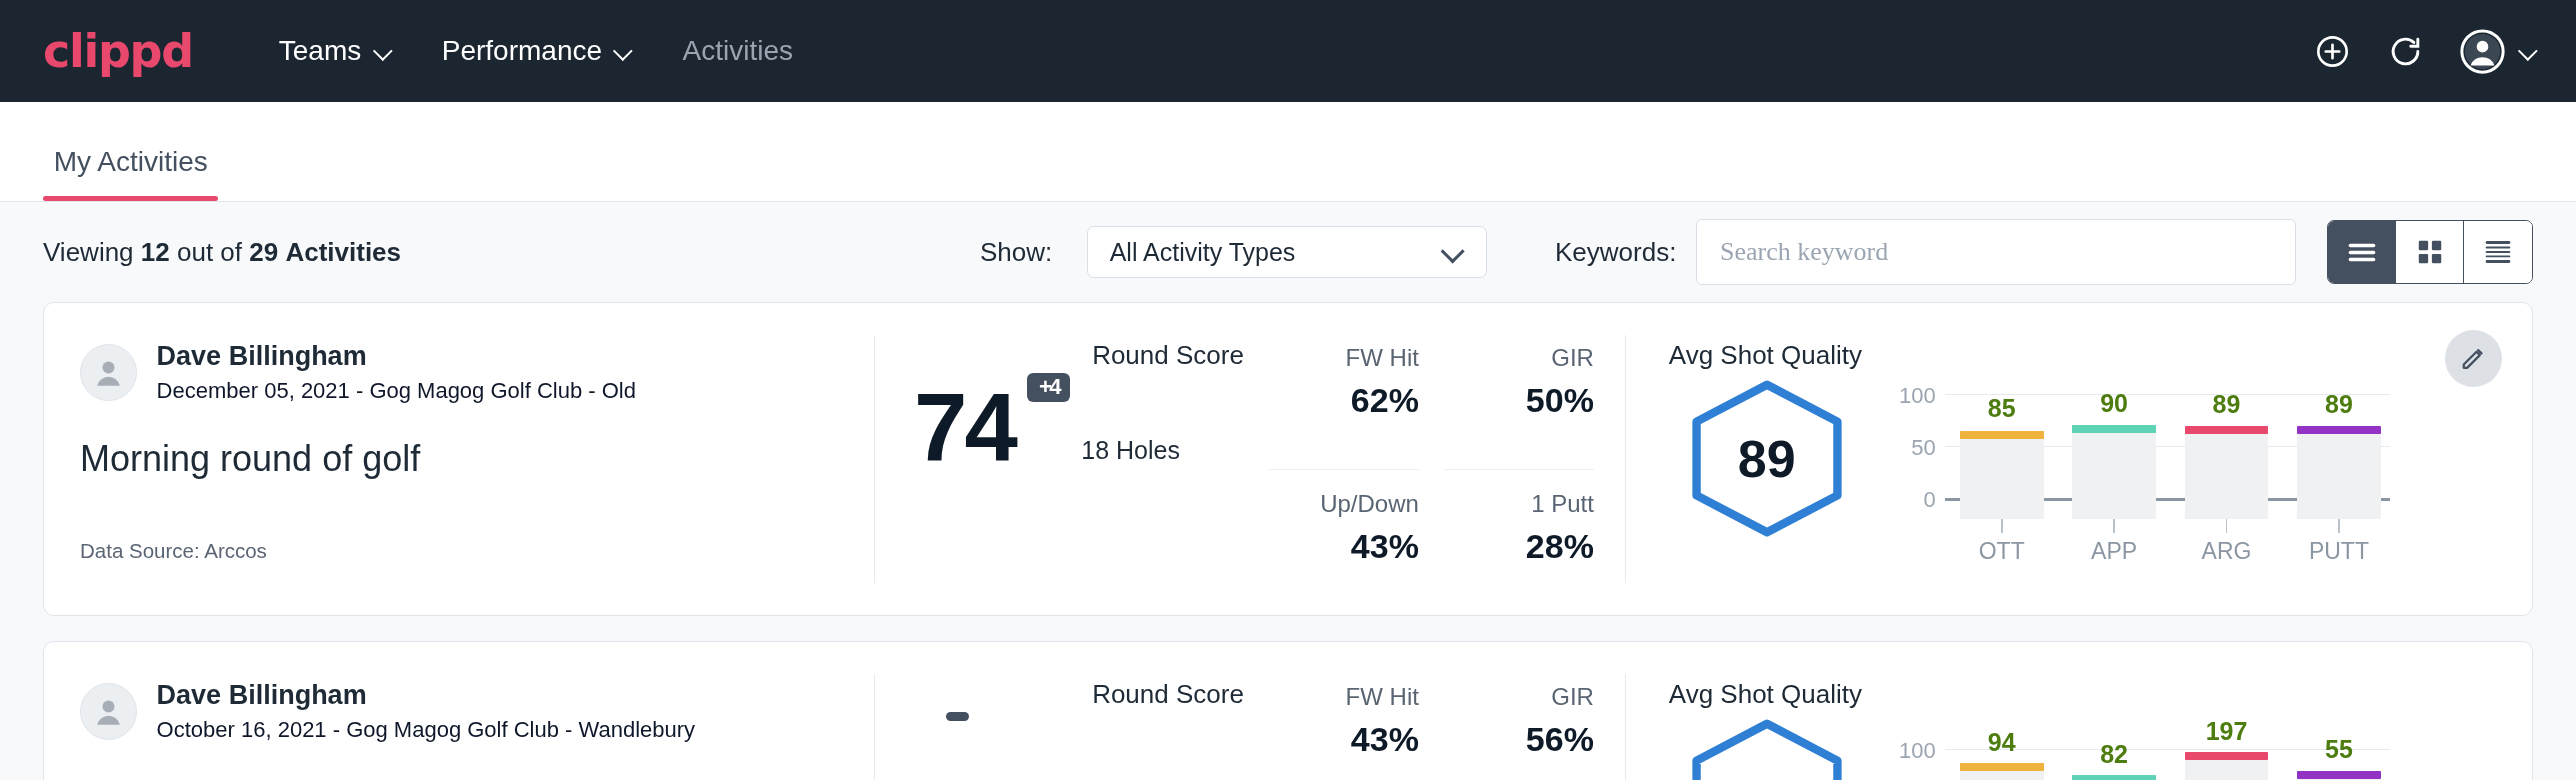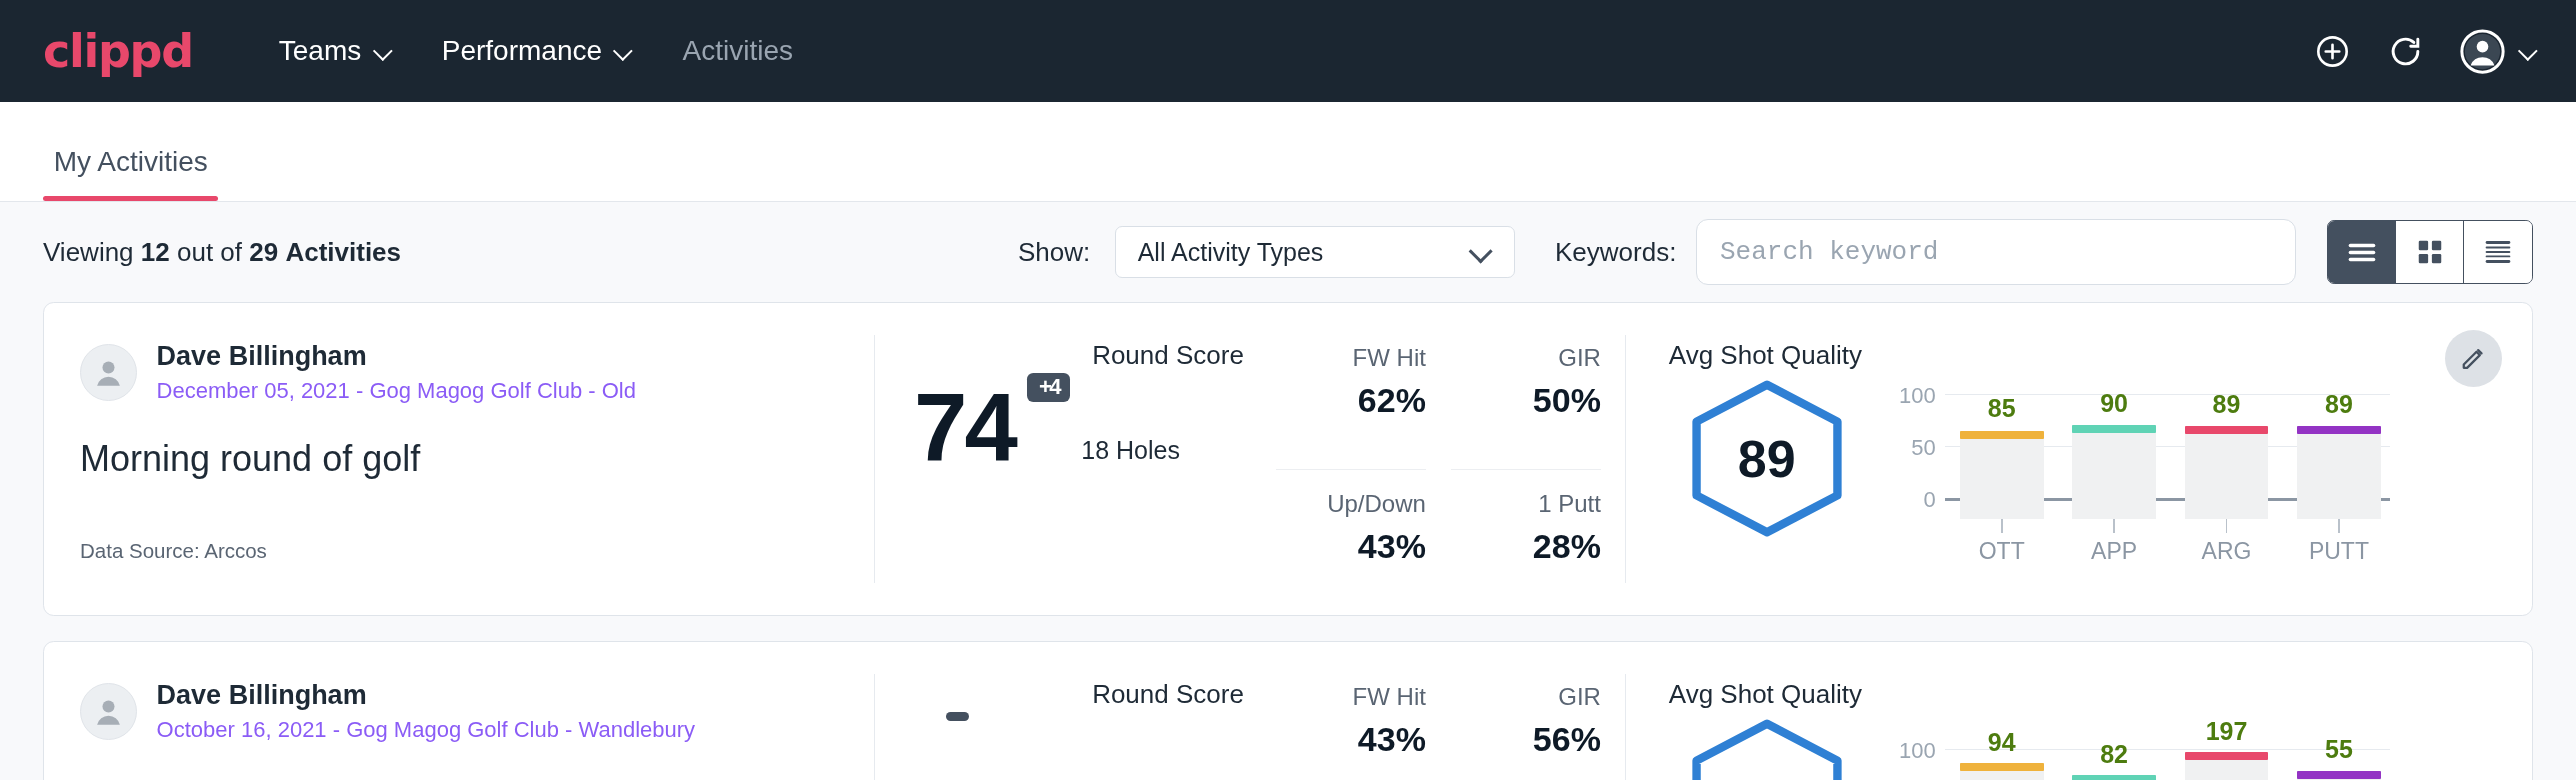--- a/index.html
+++ b/index.html
@@ -66,37 +66,37 @@
   }
 
   
   .filterbar {
     height: 100px; display: flex; align-items: center;
     padding: 0 43px; background: #f8f9fb; position: relative;
   }
   .viewing { font-size: 26px; color: #1e2a36; }
   .viewing b { font-weight: 700; }
   .filter-mid {
-    position: absolute; left: 1018px; display: flex; align-items: center; gap: 25px;
+    position: absolute; left: 980px; display: flex; align-items: center; gap: 35px;
   }
   .lbl { font-size: 26px; color: #1e2a36; white-space: nowrap; }
   .select {
     width: 400px; height: 52px; background: #fff;
     border: 0.9px solid #d9dfe6; border-radius: 7.1px;
     display: flex; align-items: center; padding: 0 21.4px;
     font-size: 25px; color: #1e2a36; cursor: pointer; position: relative;
   }
   .select .chev { position: absolute; right: 23px; width: 21.4px; height: 21.4px; color: #44505f; }
   .select .chev::before { width: 14.3px; height: 14.3px; border-width: 3.6px; }
   .kw-wrap { position: absolute; left: 1555px; display: flex; align-items: center; gap: 19.6px; }
   .kw-input {
     width: 600px; height: 66px; background: #fff;
-    border: 0.9px solid #d9dfe6; border-radius: 12px;
+    border: 0.9px solid #d9dfe6; border-radius: 6px;
     padding: 0 23px; font-size: 26px; color: #1e2a36;
-    font-family: Liberation Mono, monospace;
+    font-family: Liberation Serif, serif;
   }
   .kw-input::placeholder { color: #9aa5b1; }
   .viewtoggle {
     position: absolute; right: 43px;
     display: flex; border: 0.9px solid #44505f; border-radius: 7.1px; overflow: hidden;
   }
   .vt {
     width: 68px; height: 62px; display: flex; align-items: center; justify-content: center;
     background: #fff; cursor: pointer; border-right: 0.9px solid #44505f;
   }
@@ -113,21 +113,21 @@
     width: 830px; padding: 37px 36px 0 36px;
     display: flex; flex-direction: column; position: relative;
   }
   .person { display: flex; align-items: center; gap: 19.6px; }
   .ava {
     width: 57px; height: 57px; border-radius: 50%; background: #eceff2;
     border: 0.9px solid #e0e4e9; display: flex; align-items: center; justify-content: center;
     flex: none;
   }
   .pname { font-size: 27px; font-weight: 700; color: #1e2a36; line-height: 1.25; }
-  .pmeta { font-size: 22px; color: #8b5cf6; line-height: 1.3; margin-top: 3.6px; }
+  .pmeta { font-size: 22px; color: #0f172a; line-height: 1.3; margin-top: 3.6px; }
   .ctitle { font-size: 36px; color: #1e2a36; margin-top: 32px; }
   .csrc { font-size: 20.5px; color: #5a6573; position: absolute; bottom: 52px; left: 36px; }
 
   .divider { width: 0.9px; background: #e6eaef; margin: 32px 0; flex: none; }
 
   .col-score { width: 750px; padding: 37px 0 0 39px; display: flex; text-align: right; }
   .score-left { width: 330px; }
   .sect-title { font-size: 26px; color: #1e2a36; }
   .score-row { display: flex; align-items: flex-end; margin-top: 14.3px; }
   .score-num {
@@ -135,21 +135,21 @@
     letter-spacing: -2.7px; position: relative;
   }
   .badge {
     position: absolute; top: -12.5px; right: -55px;
     background: #44505f; color: #fff; font-size: 22px; font-weight: 700;
     border-radius: 6.2px; padding: 4.5px 11.6px;
   }
   .holes { font-size: 25px; color: #1e2a36; margin-left: 66px; padding-bottom: 7.1px; }
   .stats-grid {
     display: grid; grid-template-columns: 150px 150px; column-gap: 25px;
-    margin-left: 32px; margin-top: 3.6px;
+    margin-left: 25px; margin-top: 3.6px;
   }
   .stat { padding-bottom: 10.7px; }
   .stat.top { border-bottom: 1.8px solid #eceef1; margin-bottom: 19.6px; }
   .stat-lbl { font-size: 24px; color: #5a6573; }
   .stat-val { font-size: 34px; font-weight: 700; color: #0e1a27; margin-top: 9px; }
 
   .col-quality { flex: 1; padding: 37px 0 0 43px; display: flex; flex-direction: column; }
   .q-body { display: flex; align-items: flex-start; margin-top: 7.1px; }
   .hexwrap { width: 196px; flex: none; display:flex; align-items:center; justify-content:center; }
   .hexnum {

